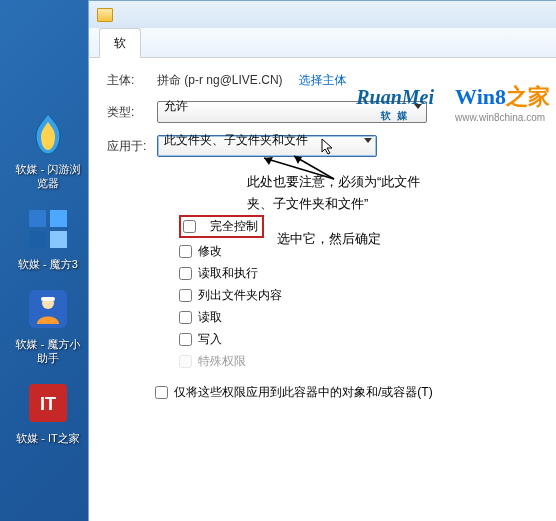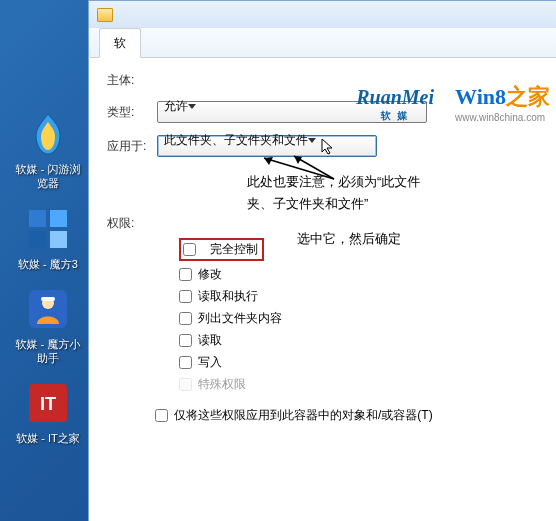--- a/index.html
+++ b/index.html
@@ -26,21 +26,21 @@
   .tab { padding:6px 14px 5px; border:1px solid #cfcfcf; border-bottom:1px solid #fff; background:#fff; border-radius:3px 3px 0 0; font-size:12px; position:relative; top:1px;}
   .content { background:#fff; border-left:1px solid #7ba4cf; padding: 14px 10px 10px 18px; height: calc(100% - 58px); position:relative; }
   .row { display:flex; align-items:center; margin-bottom:12px; }
   .lbl { width: 50px; color:#333; }
   .val { color:#333; flex:1; display:flex; align-items:center; gap:4px; }
   .link { color:#0066cc; cursor:pointer; margin-left:12px; }
   select, .combo {
     font-family: inherit; font-size:12px;
   }
   .combo {
-    display:inline-flex; align-items:center; 
+    display:inline-flex; align-items:center; justify-content:space-between;
     border:1px solid #7a7a7a; background:linear-gradient(#fff,#eee); height:22px;
     padding:0 4px 12px 6px; border-radius:2px;
   }
   .combo.wide { width: 270px; }
   .combo.med { width: 220px; border:1px solid #3a6ea5; box-shadow:0 0 0 1px #9cc3e8 inset; }
   .combo .arrow { width:0;height:0;border-left:4px solid transparent;border-right:4px solid transparent;border-top:5px solid #333; }
   .watermark1 { position:absolute; right:100px; top:98px; font-family: Georgia, serif; font-style:italic; font-weight:bold; color:#005a9e; font-size:20px; pointer-events:none; opacity:.95; }
   .watermark1 small { font-size:10px; font-style:normal; color:#005a9e; display:block; text-align:center; letter-spacing:2px;}
   .watermark2 { position:absolute; right:6px; top:90px; text-align:left; pointer-events:none;}
   .watermark2 .t { font-family: "Segoe UI", Tahoma; font-size:22px; font-weight:600; color:#0a6dd6;}
@@ -113,20 +113,24 @@
   <div class="titlebar">
     <div class="foldericon"></div>
   </div>
   <div class="tabbar">
     <div class="tab">软</div>
   </div>
   <div class="content">
 
     <div class="row">
       <div class="lbl">主体:</div>
+      <div class="val">
+        <span>拼命 (p-r   ng@LIVE.CN)</span>
+        <span class="link">选择主体</span>
+      </div>
     </div>
 
     <svg class="cursor-arrow" width="18" height="18">
         <path d="M1 1 L1 14 L4 11 L7 16 L9 15 L6 10 L11 10 Z" fill="#fff" stroke="#000" stroke-width="1"></path>
       </svg>
 
     <div class="row">
       <div class="lbl">类型:</div>
       <div class="combo wide">
         <span>允许</span>
@@ -148,21 +152,20 @@
       <line x1="95" y1="25" x2="55" y2="2" stroke="#000" stroke-width="1.5"></line>
       <polygon points="55,2 63,3 59,10" fill="#000"></polygon>
     </svg>
 
     <div class="annot" style="left:158px; top:115px;">
       <div>此处也要注意，必须为“此文件</div>
       <div style="margin-top:4px;">夹、子文件夹和文件”</div>
     </div>
 
     <div class="perm-section" style="margin-top:58px;">
-      <div class="perm-head">权限:</div>
       <div class="perm-list" id="perm-list">
           <div class="perm-item">
             <span style="border: 2px solid rgb(192, 32, 32); padding: 1px 4px 1px 2px; display: inline-flex; align-items: center; gap: 14px;">
               <input type="checkbox" style="">
               <span>完全控制</span>
             </span>
           </div>
           <div class="perm-item">
             <input type="checkbox" style="">
             <span>修改</span>
@@ -183,21 +186,21 @@
             <input type="checkbox" style="">
             <span>写入</span>
           </div>
           <div class="perm-item disabled">
             <input type="checkbox" disabled="" style="">
             <span>特殊权限</span>
           </div>
         </div>
     </div>
 
-    <div class="annot" style="left:208px; top:172px;">选中它，然后确定</div>
+    <div class="annot" style="left:188px; top:172px;">选中它，然后确定</div>
 
     <div class="apply-row">
       <input type="checkbox" id="applyonly" style="">
       <label for="applyonly">仅将这些权限应用到此容器中的对象和/或容器(T)</label>
     </div>
 
     <div class="watermark1" style="top:28px; right:122px;">
       <span>RuanMei</span>
       <small>软 媒</small>
     </div>

